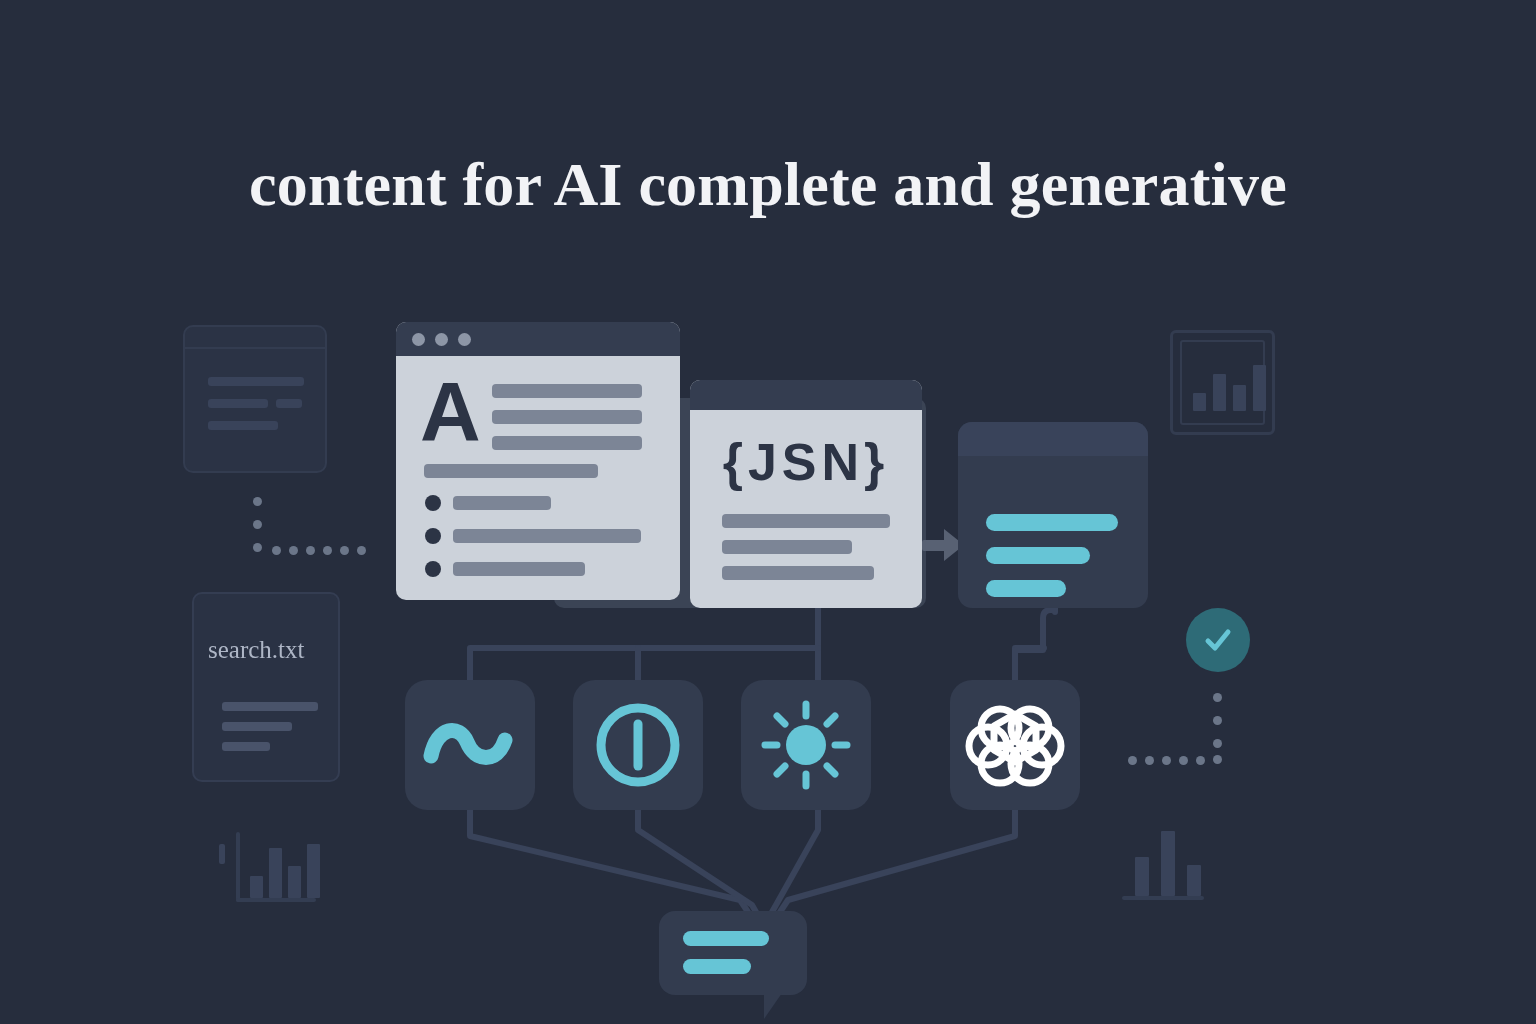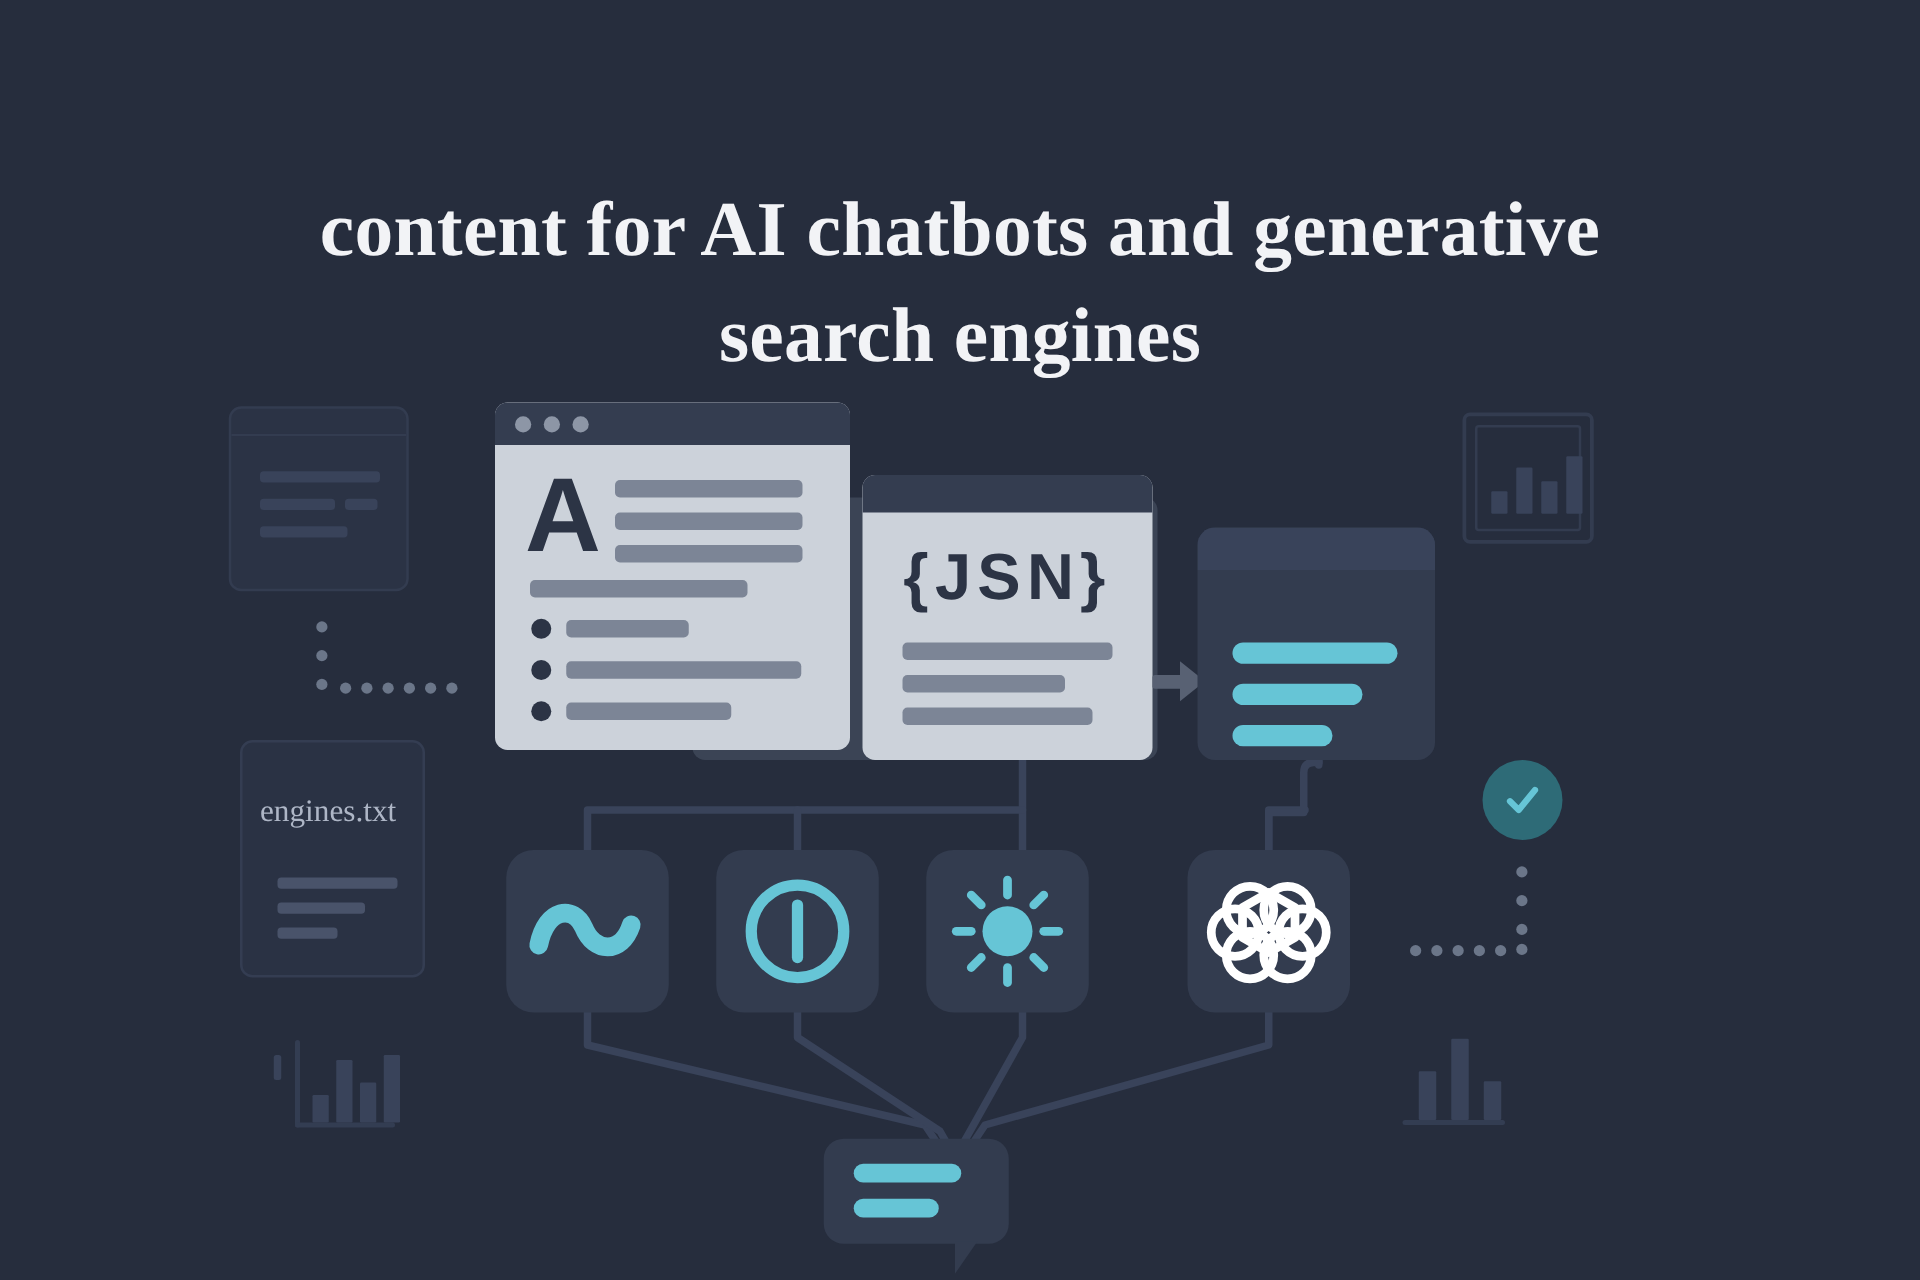--- a/index.html
+++ b/index.html
@@ -178,22 +178,21 @@
     border-bottom:26px solid transparent;
   }
 </style>
 </head>
 <body>
 
 <div class="stage">
 
   <h1 class="title">
     <br>
-    <span>content for AI chatbots and generative</span><br>
-    <span>search engines</span>
+    <span>content for AI complete and generative</span><br>
   </h1>
 
   <div class="ghost-card" style="left:183px; top:325px; width:144px; height:148px;">
     <div class="gc-head"></div>
     <div class="gbar" style="left:23px; top:50px; width:96px;"></div>
     <div class="gbar" style="left:23px; top:72px; width:60px;"></div>
     <div class="gbar" style="left:91px; top:72px; width:26px;"></div>
     <div class="gbar" style="left:23px; top:94px; width:70px;"></div>
   </div>
 
@@ -202,21 +201,21 @@
       <div style="position:absolute; left:9px; right:9px; bottom:12px; top:10px;">
         <div class="cbar" style="left:2px;  width:13px; height:30%;"></div>
         <div class="cbar" style="left:22px; width:13px; height:62%;"></div>
         <div class="cbar" style="left:42px; width:13px; height:44%;"></div>
         <div class="cbar" style="left:62px; width:13px; height:78%;"></div>
       </div>
     </div>
   </div>
 
   <div class="doc-robots" style="left:192px; top:592px; width:148px; height:190px;">
-    <div class="doc-label">engines.txt</div>
+    <div class="doc-label">search.txt</div>
     <div class="gbar" style="left:28px; top:108px; width:96px; background:#49536a;"></div>
     <div class="gbar" style="left:28px; top:128px; width:70px; background:#49536a;"></div>
     <div class="gbar" style="left:28px; top:148px; width:48px; background:#49536a;"></div>
   </div>
 
   <div>
     <div class="dot" style="left:253px; top:497px;"></div>
     <div class="dot" style="left:253px; top:520px;"></div>
     <div class="dot" style="left:253px; top:543px;"></div>
     <div class="dot" style="left:272px; top:546px;"></div>

